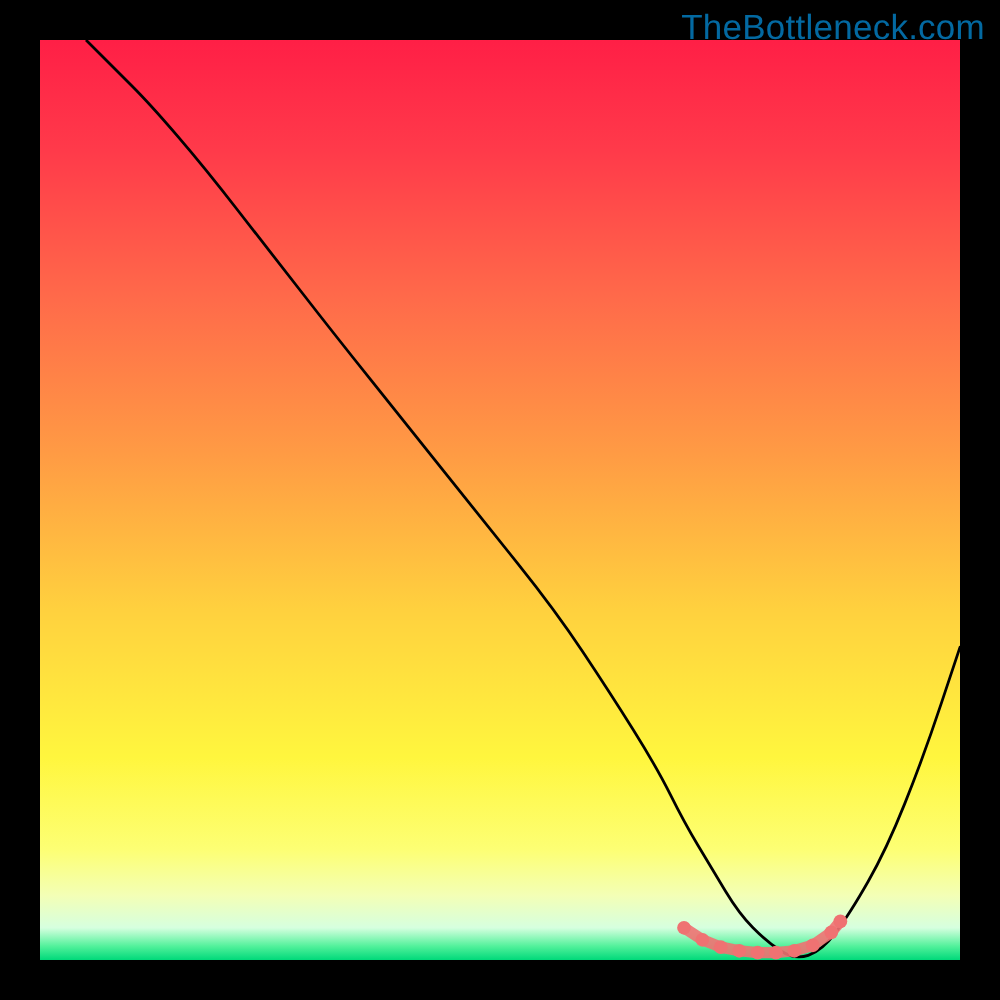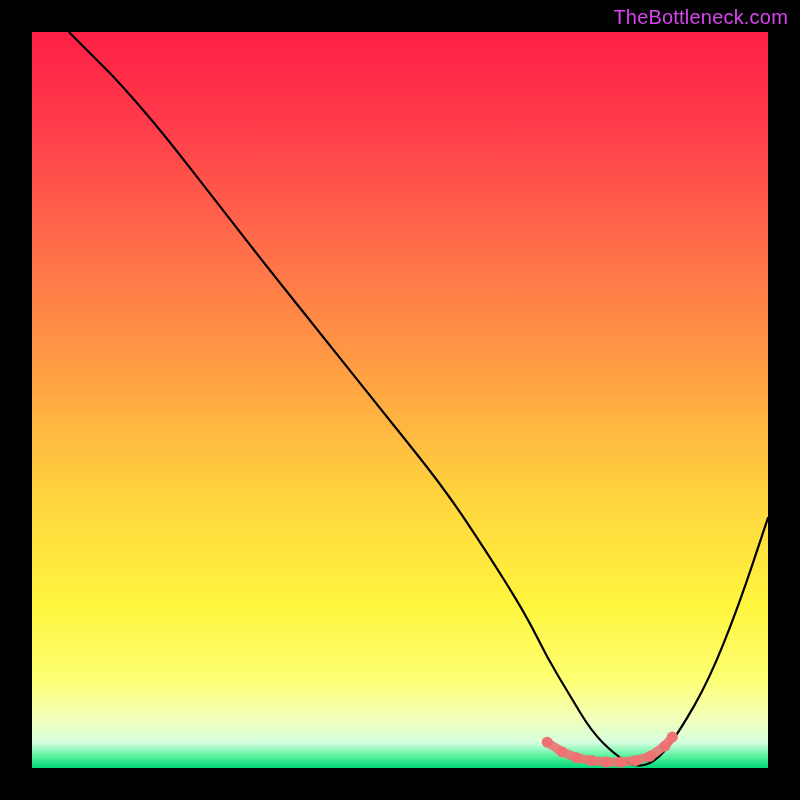--- a/index.html
+++ b/index.html
@@ -23,22 +23,22 @@
     position: absolute;
     left: 0;
     top: 0;
     width: 736px;
     height: 736px;
   }
   .watermark {
     position: absolute;
     top: 6px;
     right: 12px;
-    color: #d946ef;
-    font-size: 20px;
+    color: #0369a1;
+    font-size: 28px;
     font-weight: 500;
     letter-spacing: 0.2px;
     pointer-events: none;
   }
 </style>
 </head>
 <body>
 
 <div class="frame">
   <svg class="plot" viewBox="0 0 736 736" preserveAspectRatio="none">

